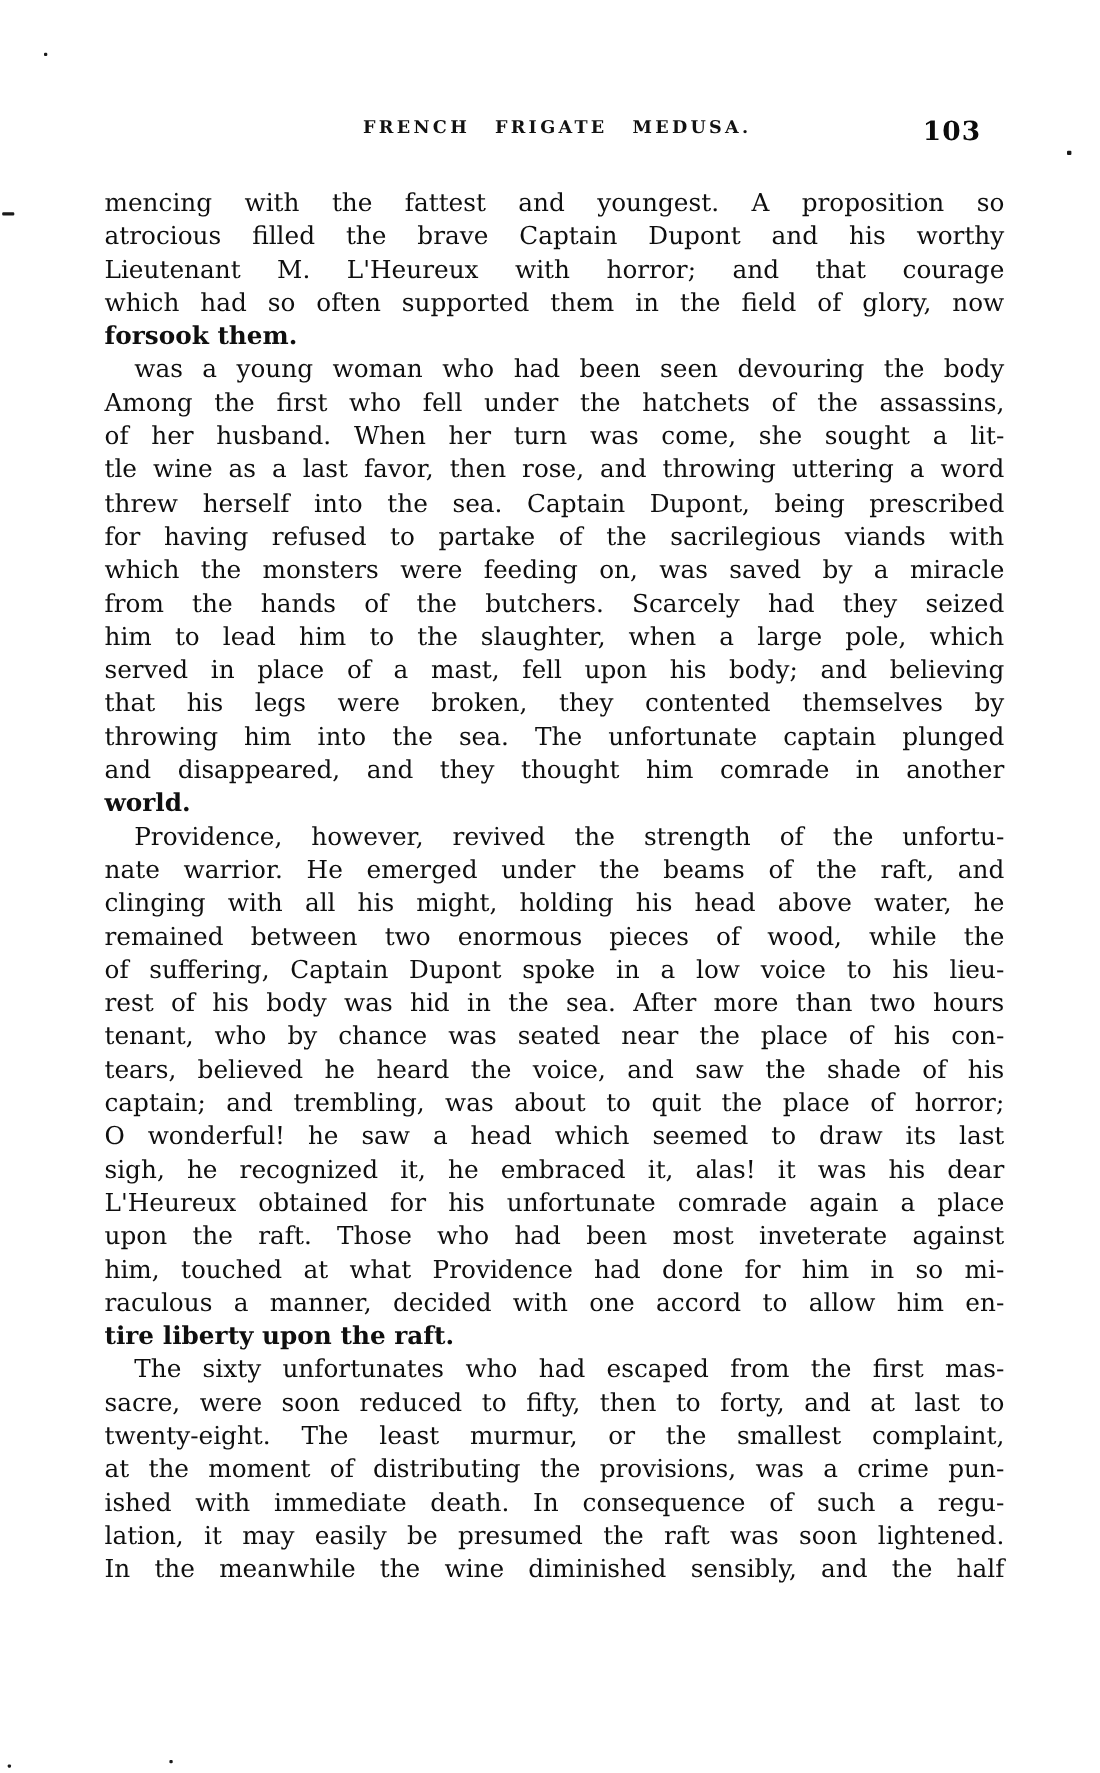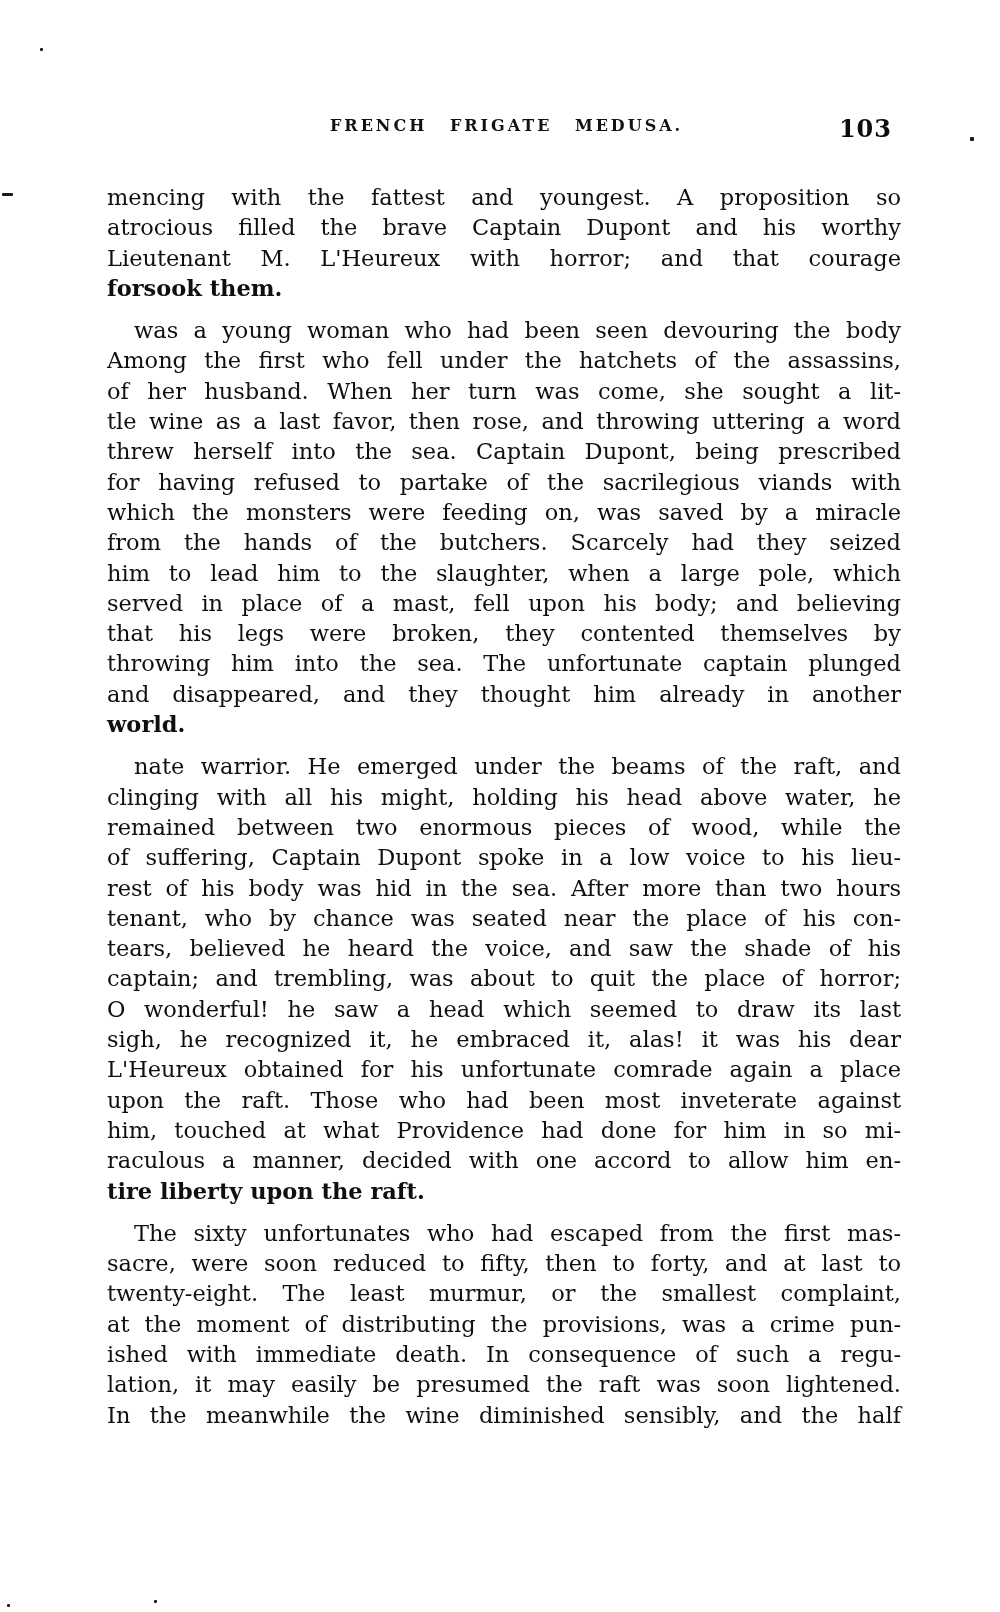--- a/index.html
+++ b/index.html
@@ -12,21 +12,21 @@
     width: 1000px;
     height: 1612px;
     background: #ffffff;
     overflow: hidden;
     font-family: "DejaVu Serif", "Liberation Serif", serif;
     color: #101010;
   }
   
   .running-header {
     position: absolute;
-    top: 116px;
+    top: 106px;
     left: 0;
     width: 984px;
     height: 30px;
   }
   .running-title {
     position: absolute;
     left: 330px;
     top: 0;
     font-size: 16px;
     font-weight: bold;
@@ -47,21 +47,21 @@
   
   .text-body {
     position: absolute;
     top: 170px;
     left: 95px;
     width: 818px;
     font-size: 22.5px;
     line-height: 30.3px;
     color: #0f0f0f;
   }
-  .para { margin: 12px; padding: 0; }
+  .para { margin: 0; padding: 0; }
   .line {
     text-align: justify;
     text-align-last: justify;
   }
   .para.indented .line:first-child { text-indent: 27px; }
   .para.flush-last .line:last-child { text-align-last: left; font-weight: bold; }
   
   .speck {
     position: absolute;
     background: #1a1a1a;
@@ -81,39 +81,41 @@
   <div class="running-header">
     <div class="running-title">FRENCH FRIGATE MEDUSA.</div>
     <div class="page-number">103</div>
   </div>
 
   <div class="text-body" id="text-body">
       <div class="para flush-last">
         <div class="line">mencing with the fattest and youngest. A proposition so</div>
         <div class="line">atrocious filled the brave Captain Dupont and his worthy</div>
         <div class="line">Lieutenant M. L'Heureux with horror; and that courage</div>
+        <div class="line">which had so often supported them in the field of glory, now</div>
         <div class="line">forsook them.</div>
       </div>
       <div class="para indented flush-last">
         <div class="line">was a young woman who had been seen devouring the body</div>
         <div class="line">Among the first who fell under the hatchets of the assassins,</div>
         <div class="line">of her husband. When her turn was come, she sought a lit-</div>
         <div class="line">tle wine as a last favor, then rose, and throwing uttering a word</div>
         <div class="line">threw herself into the sea. Captain Dupont, being prescribed</div>
         <div class="line">for having refused to partake of the sacrilegious viands with</div>
         <div class="line">which the monsters were feeding on, was saved by a miracle</div>
         <div class="line">from the hands of the butchers. Scarcely had they seized</div>
         <div class="line">him to lead him to the slaughter, when a large pole, which</div>
         <div class="line">served in place of a mast, fell upon his body; and believing</div>
         <div class="line">that his legs were broken, they contented themselves by</div>
         <div class="line">throwing him into the sea. The unfortunate captain plunged</div>
-        <div class="line">and disappeared, and they thought him already in another</div>
+        <div class="line">and disappeared, and they thought him comrade in another</div>
         <div class="line">world.</div>
       </div>
       <div class="para indented flush-last">
+        <div class="line">Providence, however, revived the strength of the unfortu-</div>
         <div class="line">nate warrior. He emerged under the beams of the raft, and</div>
         <div class="line">clinging with all his might, holding his head above water, he</div>
         <div class="line">remained between two enormous pieces of wood, while the</div>
         <div class="line">of suffering, Captain Dupont spoke in a low voice to his lieu-</div>
         <div class="line">rest of his body was hid in the sea. After more than two hours</div>
         <div class="line">tenant, who by chance was seated near the place of his con-</div>
         <div class="line">tears, believed he heard the voice, and saw the shade of his</div>
         <div class="line">captain; and trembling, was about to quit the place of horror;</div>
         <div class="line">O wonderful! he saw a head which seemed to draw its last</div>
         <div class="line">sigh, he recognized it, he embraced it, alas! it was his dear</div>

